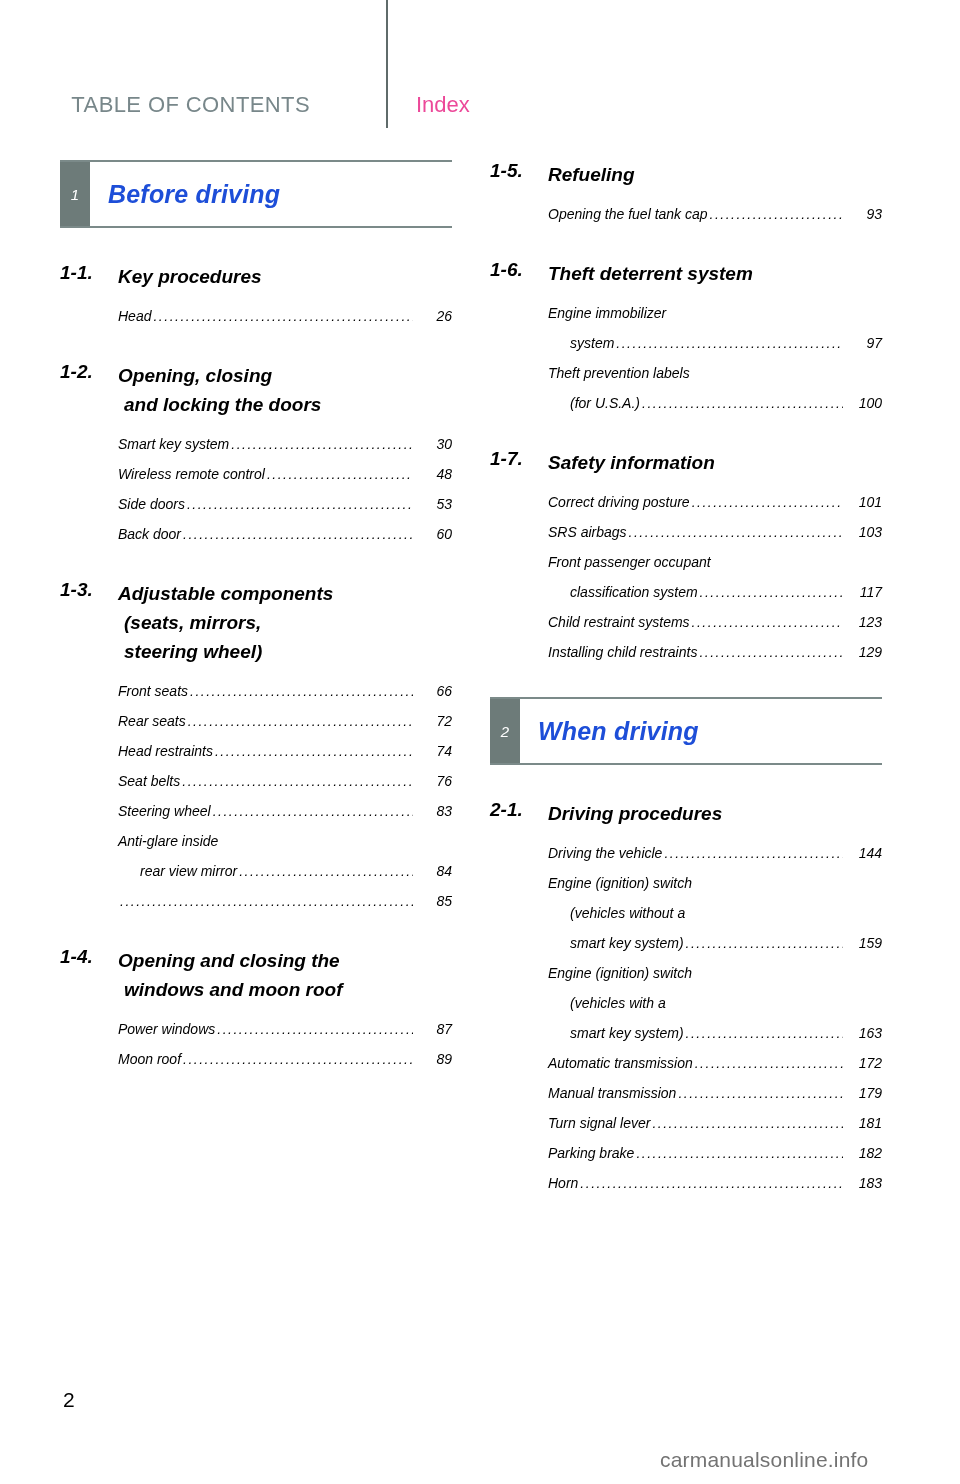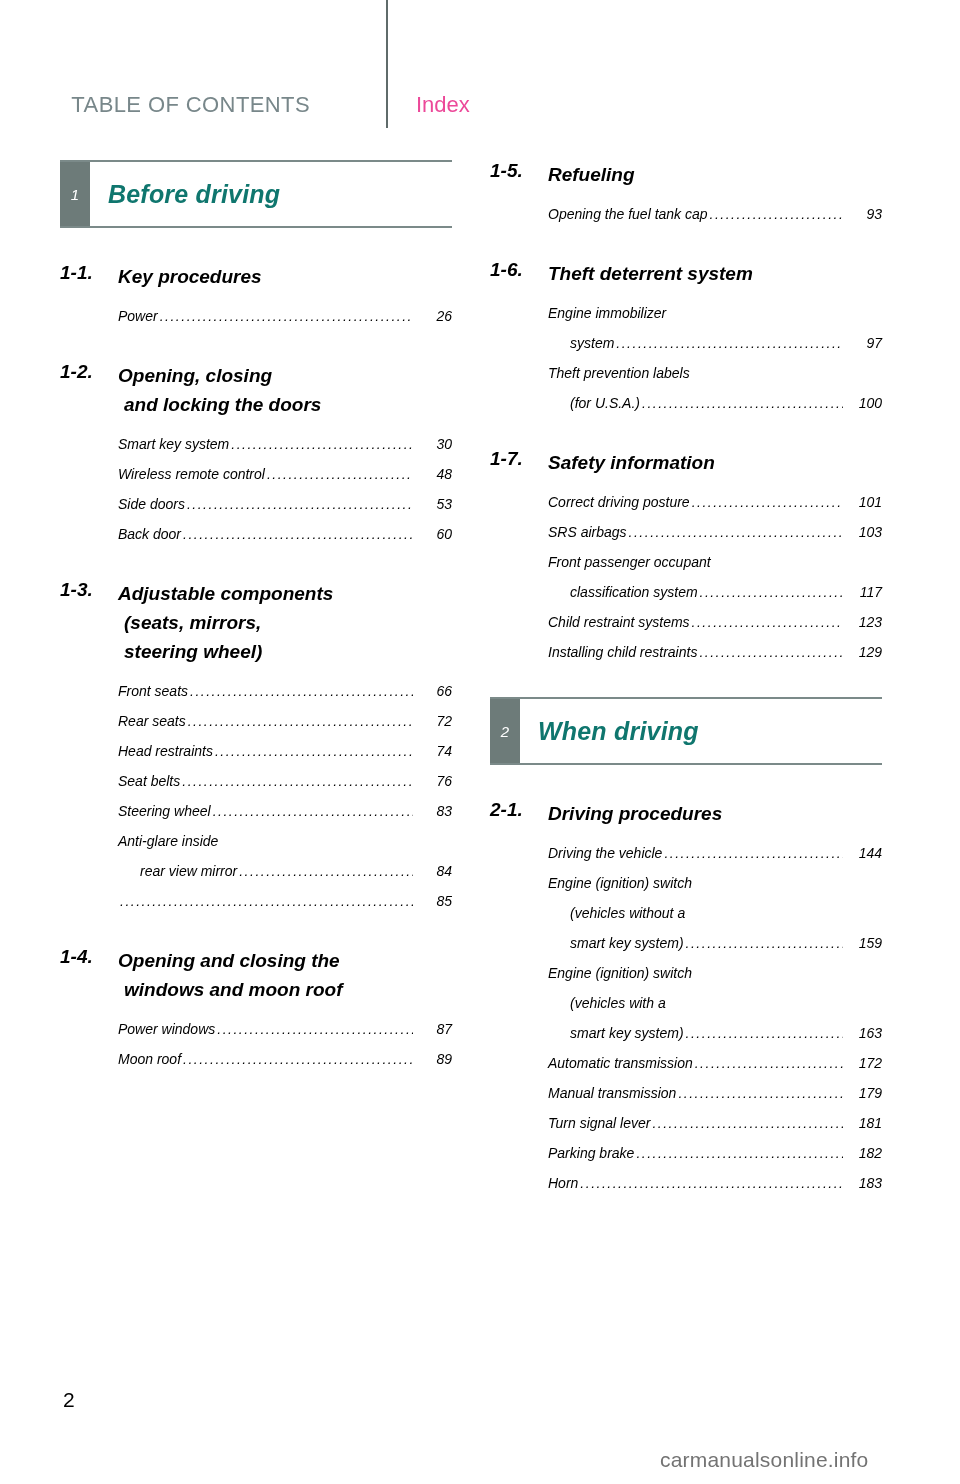--- a/index.html
+++ b/index.html
@@ -94,21 +94,21 @@
     flex: 0 0 auto;
   }
   .chapter .ch-title {
     flex: 1 1 auto;
     display: flex;
     align-items: center;
     padding-left: 18px;
     font-size: 25px;
     font-weight: bold;
     letter-spacing: 0.2px;
-    color: #0f766e;
+    color: #1d4ed8;
   }
 
   
   .section {
     margin-bottom: 30px;
   }
   .sec-head {
     display: flex;
     font-size: 19px;
     font-weight: bold;
@@ -200,21 +200,21 @@
       <div class="section">
         <div class="sec-head">
           <div class="sec-num">1-1.</div>
           <div class="sec-title-lines">
             <div class="t-line">Key procedures</div>
           </div>
         </div>
         <div class="entries">
           <div class="entry">
             <div class="e-line">
-              <span class="e-text">Power</span>
+              <span class="e-text">Head</span>
               <span class="e-dots">............................................................</span>
               <span class="e-page">26</span>
             </div>
           </div>
         </div>
       </div>
       <div class="section">
         <div class="sec-head">
           <div class="sec-num">1-2.</div>
           <div class="sec-title-lines">

